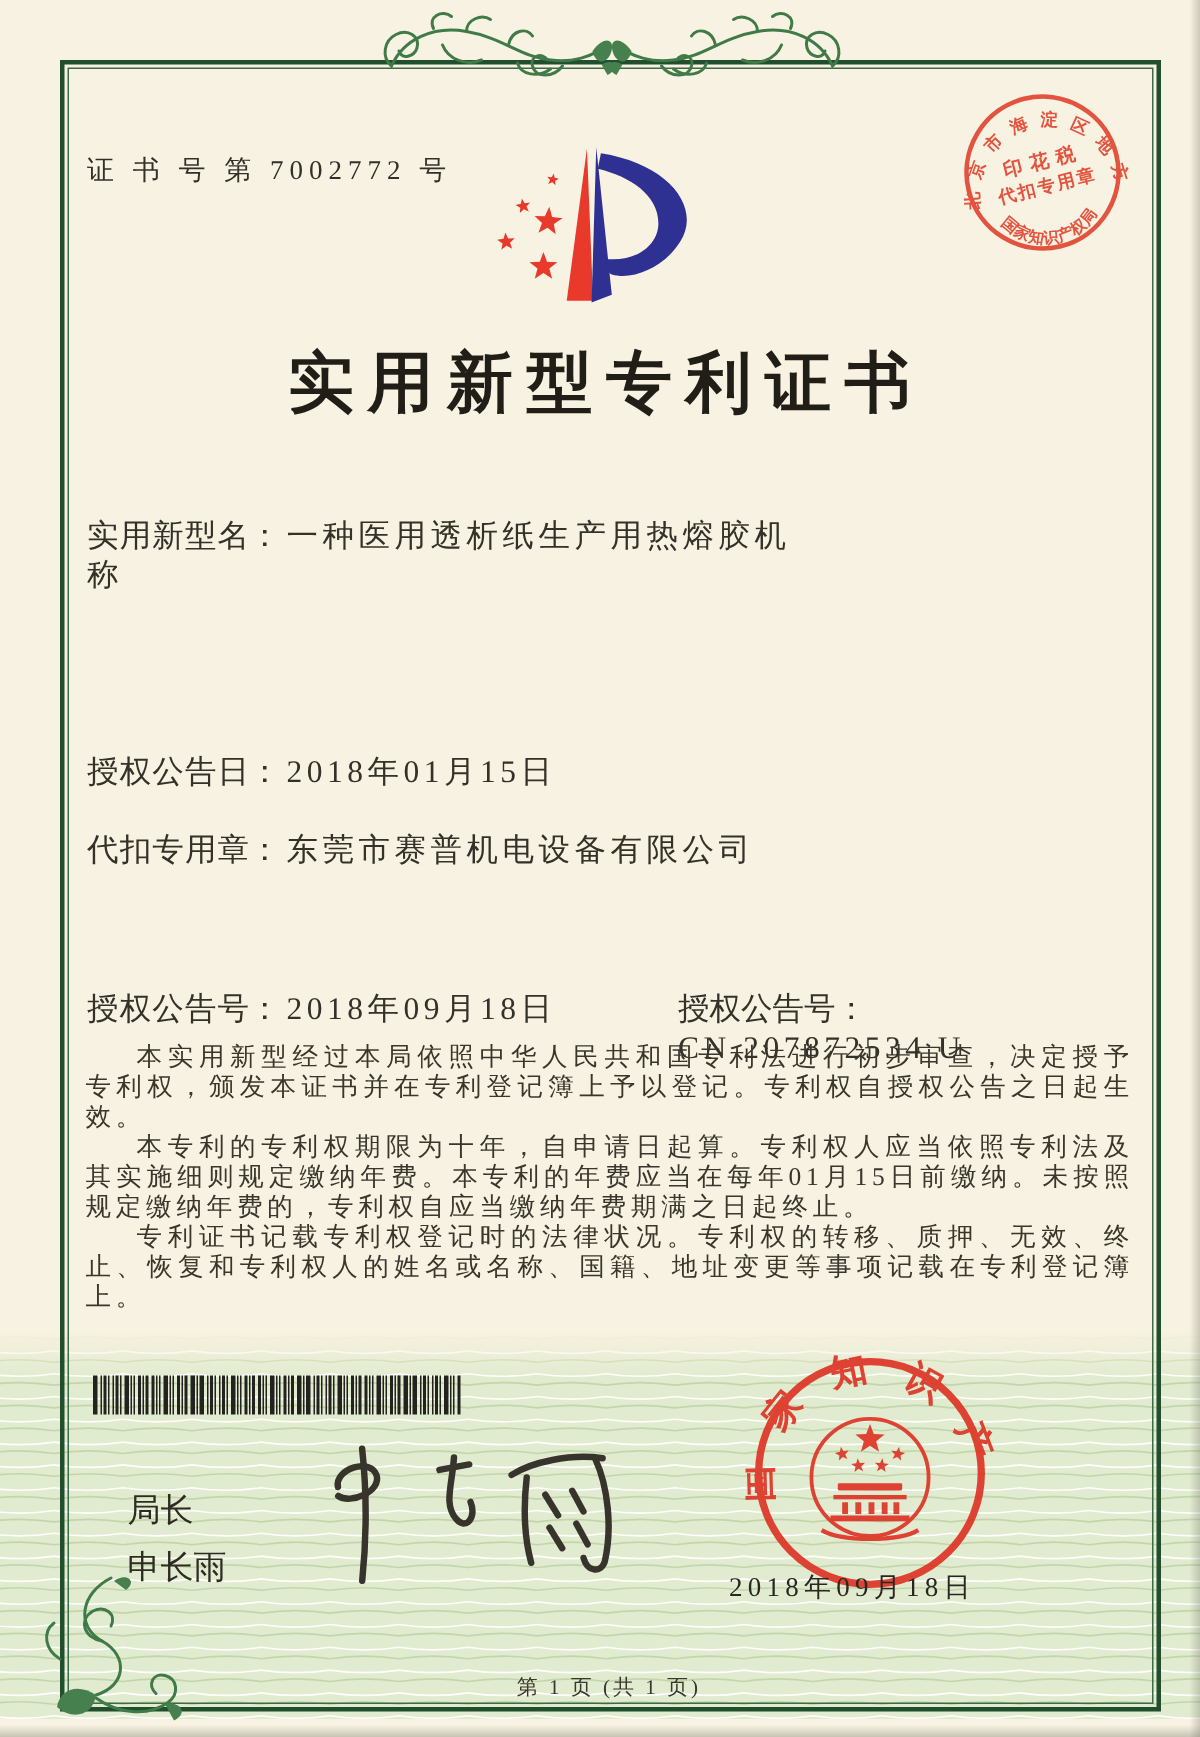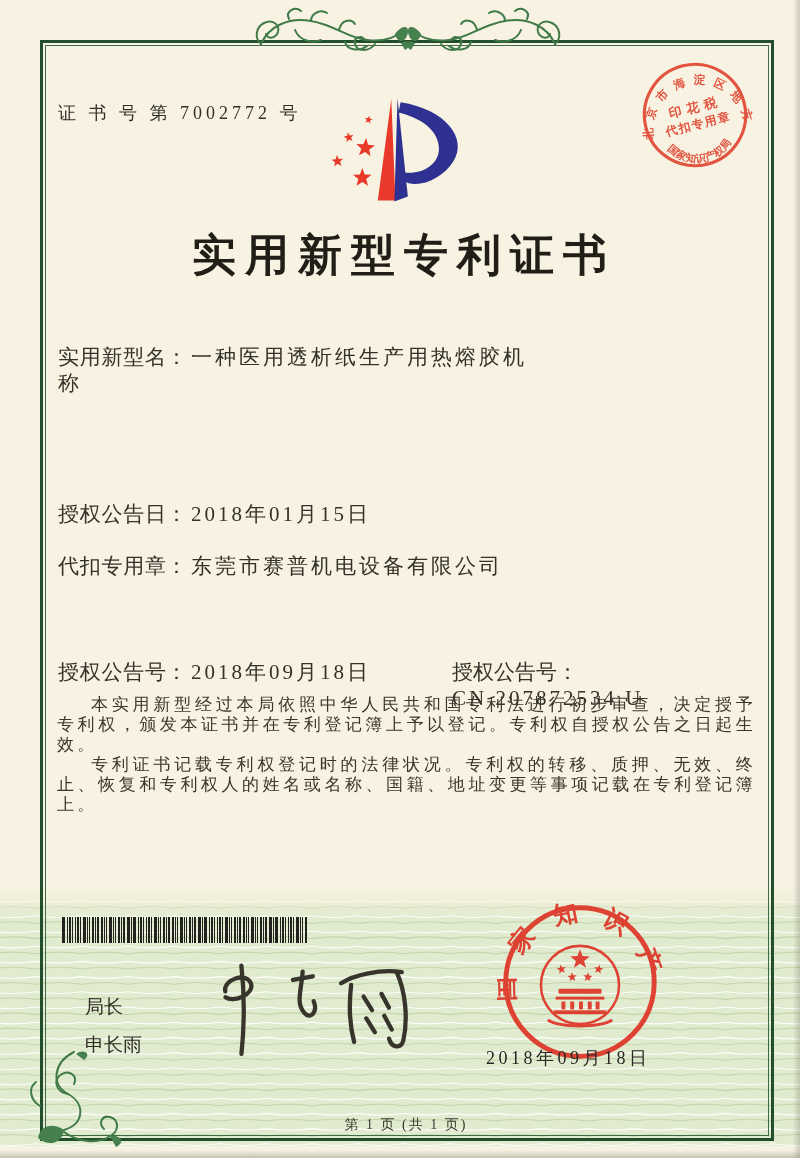--- a/index.html
+++ b/index.html
@@ -47,21 +47,21 @@
   .row.addr .fvalue{width:572px;}
   .grant-right{position:absolute;left:394px;top:0;}
 
   .paras{position:absolute;left:57px;top:695px;width:699px;font-size:17px;
     line-height:20px;letter-spacing:3.2px;text-align:justify;color:#3a362c;}
   .paras p{margin:0;text-indent:2em;}
 
   .barcode{position:absolute;left:62px;top:917px;width:250px;height:26px;font-size:0;}
   .barcode span{display:inline-block;height:100%;background:#23221f;}
 
-  .signer{position:absolute;left:85px;top:988px;font-size:19px;color:#2e2b23;line-height:38px;}
+  .signer{position:absolute;left:85px;top:988px;font-size:22px;color:#2e2b23;line-height:38px;}
   .sig{position:absolute;left:196px;top:950px;}
 
   .seal{position:absolute;left:497px;top:899px;}
   .seal-date{position:absolute;left:486px;top:1046px;font-size:18px;letter-spacing:3.5px;color:#2a2722;}
 
   .footer{position:absolute;left:0;top:1116px;width:812px;text-align:center;
     font-size:14px;letter-spacing:2px;color:#3a372e;}
 
   .stamp{position:absolute;left:633px;top:53px;transform:rotate(-14deg);opacity:.9;}
 
@@ -200,20 +200,21 @@
     <span>
       <span class="flabel">授权公告号</span><span class="fcolon">：</span><span class="fvalue">2018年09月18日</span>
     </span>
     <span class="grant-right">
       <span>授权公告号</span><span class="fcolon">：</span><span class="fvalue">CN 207872534 U</span>
     </span>
   </div>
 
   <div class="paras">
     <p>本实用新型经过本局依照中华人民共和国专利法进行初步审查，决定授予专利权，颁发本证书并在专利登记簿上予以登记。专利权自授权公告之日起生效。</p>
+    <p>本专利的专利权期限为十年，自申请日起算。专利权人应当依照专利法及其实施细则规定缴纳年费。本专利的年费应当在每年01月15日前缴纳。未按照规定缴纳年费的，专利权自应当缴纳年费期满之日起终止。</p>
     <p>专利证书记载专利权登记时的法律状况。专利权的转移、质押、无效、终止、恢复和专利权人的姓名或名称、国籍、地址变更等事项记载在专利登记簿上。</p>
   </div>
 
   <div class="barcode"><span style="width:3px;margin-right:2px"></span><span style="width:1px;margin-right:1px"></span><span style="width:2px;margin-right:1px"></span><span style="width:1px;margin-right:2px"></span><span style="width:1px;margin-right:1px"></span><span style="width:2px;margin-right:1px"></span><span style="width:1px;margin-right:2px"></span><span style="width:3px;margin-right:1px"></span><span style="width:1px;margin-right:1px"></span><span style="width:1px;margin-right:2px"></span><span style="width:2px;margin-right:1px"></span><span style="width:1px;margin-right:1px"></span><span style="width:2px;margin-right:2px"></span><span style="width:2px;margin-right:1px"></span><span style="width:1px;margin-right:1px"></span><span style="width:1px;margin-right:2px"></span><span style="width:3px;margin-right:1px"></span><span style="width:1px;margin-right:1px"></span><span style="width:1px;margin-right:2px"></span><span style="width:2px;margin-right:1px"></span><span style="width:1px;margin-right:1px"></span><span style="width:2px;margin-right:2px"></span><span style="width:3px;margin-right:1px"></span><span style="width:1px;margin-right:1px"></span><span style="width:3px;margin-right:2px"></span><span style="width:1px;margin-right:1px"></span><span style="width:2px;margin-right:1px"></span><span style="width:1px;margin-right:2px"></span><span style="width:1px;margin-right:1px"></span><span style="width:2px;margin-right:1px"></span><span style="width:1px;margin-right:2px"></span><span style="width:3px;margin-right:1px"></span><span style="width:1px;margin-right:1px"></span><span style="width:1px;margin-right:2px"></span><span style="width:2px;margin-right:1px"></span><span style="width:1px;margin-right:1px"></span><span style="width:2px;margin-right:2px"></span><span style="width:2px;margin-right:1px"></span><span style="width:1px;margin-right:1px"></span><span style="width:1px;margin-right:2px"></span><span style="width:3px;margin-right:1px"></span><span style="width:1px;margin-right:1px"></span><span style="width:1px;margin-right:2px"></span><span style="width:2px;margin-right:1px"></span><span style="width:1px;margin-right:1px"></span><span style="width:2px;margin-right:2px"></span><span style="width:3px;margin-right:1px"></span><span style="width:1px;margin-right:1px"></span><span style="width:3px;margin-right:2px"></span><span style="width:1px;margin-right:1px"></span><span style="width:2px;margin-right:1px"></span><span style="width:1px;margin-right:2px"></span><span style="width:1px;margin-right:1px"></span><span style="width:2px;margin-right:1px"></span><span style="width:1px;margin-right:2px"></span><span style="width:3px;margin-right:1px"></span><span style="width:1px;margin-right:1px"></span><span style="width:1px;margin-right:2px"></span><span style="width:2px;margin-right:1px"></span><span style="width:1px;margin-right:1px"></span><span style="width:2px;margin-right:2px"></span><span style="width:2px;margin-right:1px"></span><span style="width:1px;margin-right:1px"></span><span style="width:1px;margin-right:2px"></span><span style="width:3px;margin-right:1px"></span><span style="width:1px;margin-right:1px"></span><span style="width:1px;margin-right:2px"></span><span style="width:2px;margin-right:1px"></span><span style="width:1px;margin-right:1px"></span><span style="width:2px;margin-right:2px"></span><span style="width:3px;margin-right:1px"></span><span style="width:1px;margin-right:1px"></span><span style="width:3px;margin-right:2px"></span><span style="width:1px;margin-right:1px"></span><span style="width:2px;margin-right:1px"></span><span style="width:1px;margin-right:2px"></span><span style="width:1px;margin-right:1px"></span><span style="width:2px;margin-right:1px"></span><span style="width:1px;margin-right:2px"></span><span style="width:3px;margin-right:1px"></span><span style="width:1px;margin-right:1px"></span><span style="width:1px;margin-right:2px"></span><span style="width:2px;margin-right:1px"></span></div>
 
   <div class="signer">
     <div>局长</div>
     <div>申长雨</div>
   </div>
 

